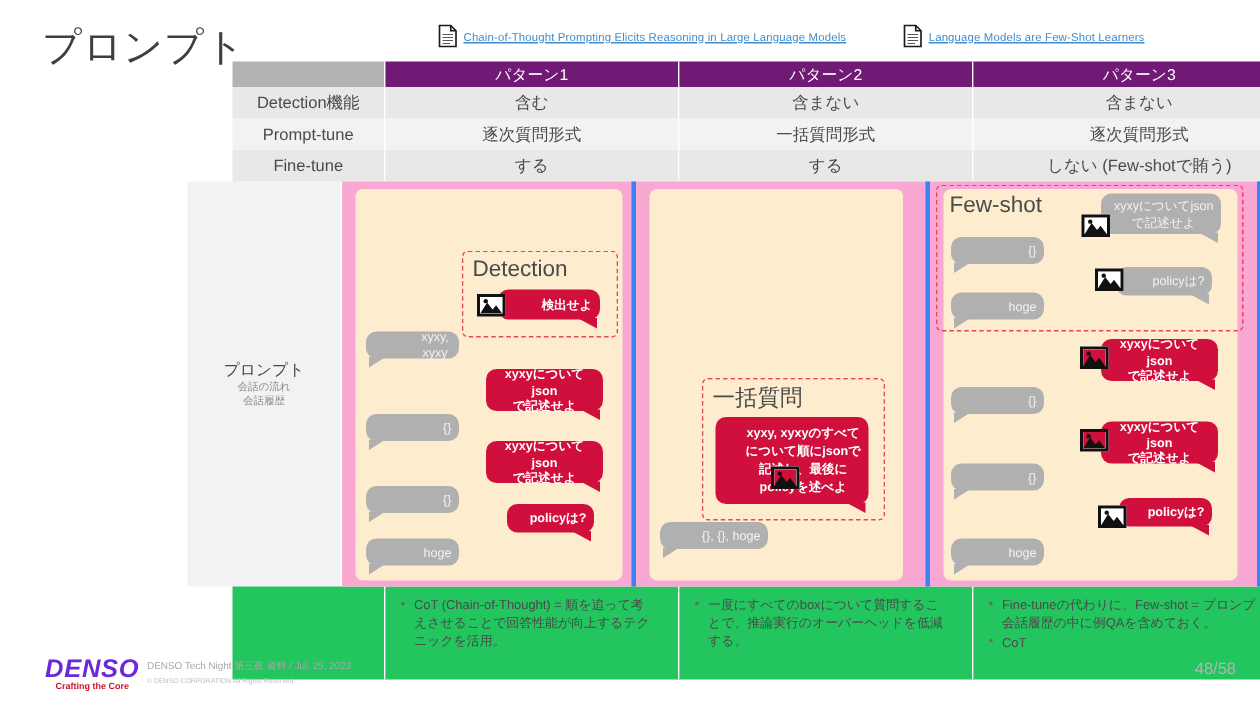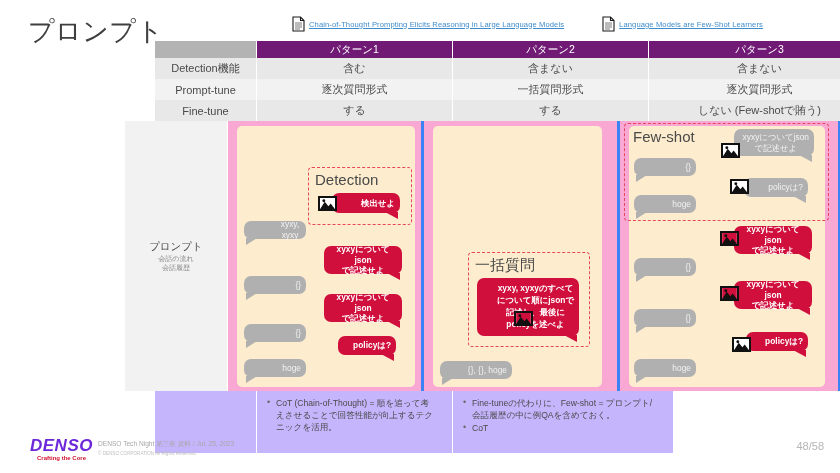--- a/index.html
+++ b/index.html
@@ -100,21 +100,21 @@
   }
   
   .img-icon{
     position:absolute;width:19px;height:15px;border:2px solid #111;
     background:#ffffff;box-sizing:border-box;overflow:hidden;
   }
   .img-icon svg{display:block;}
   
   .notes{display:flex;width:100%;}
   .ncell{
-    box-sizing:border-box;background:#c4b5fd;height:62px;
+    box-sizing:border-box;background:#22c55e;height:62px;
     border-right:1px solid #fff;padding:6px 17px 0 9px;
     font-size:8.6px;line-height:1.42;color:#4a4a4a;text-align:left;
   }
   .ncell ul{margin:0;padding-left:10px;list-style:none;}
   .ncell li{position:relative;margin-bottom:1px;}
   .ncell li:before{
     content:"•";position:absolute;left:-9px;top:-1px;font-size:9px;color:#6a6a6a;
   }
   
   #logo{position:absolute;left:30px;top:437px;text-align:center;}
@@ -275,21 +275,21 @@
         <span class="tail"></span>
       </div>
       <div class="img-icon" style="left:90px;top:190px;">
         <svg viewBox="0 0 16 12" width="15" height="11">
           <rect width="16" height="12" fill="#d00f3c"></rect>
           <path d="M0 12 L5 4 L9 9 L11.5 6 L16 12 Z" fill="#111"></path>
           <circle cx="4" cy="3" r="1.6" fill="#111"></circle>
         </svg>
       </div>
 
-      <div class="bub gray" style="left:16px;top:240px;width:72px;height:18px;">
+      <div class="bub gray" style="left:16px;top:227px;width:72px;height:18px;">
         <span>{}, {}, hoge</span>
         <span class="tail"></span>
       </div>
     </div>
 
     <div class="pcell c3" style="height:270px;">
       <div class="panel" style="left:9px;top:5px;width:196px;height:261px;"></div>
 
       <div class="dashbox" style="left:4px;top:2px;width:205px;height:98px;">
         <div class="boxtitle" style="left:8px;top:4px;">Few-shot</div>
@@ -383,20 +383,25 @@
         <span class="tail"></span>
       </div>
     </div>
   </div>
 
   <div class="notes">
     <div class="ncell c0"></div>
     <div class="ncell c1">
       <ul>
         <li>CoT (Chain-of-Thought) = 順を追って考えさせることで回答性能が向上するテクニックを活用。</li>
+      </ul>
+    </div>
+    <div class="ncell c2">
+      <ul>
+        <li>一度にすべてのboxについて質問することで、推論実行のオーバーヘッドを低減する。</li>
       </ul>
     </div>
     <div class="ncell c3">
       <ul>
         <li>Fine-tuneの代わりに、Few-shot = プロンプト/会話履歴の中に例QAを含めておく。</li>
         <li>CoT</li>
       </ul>
     </div>
   </div>
 </div>

